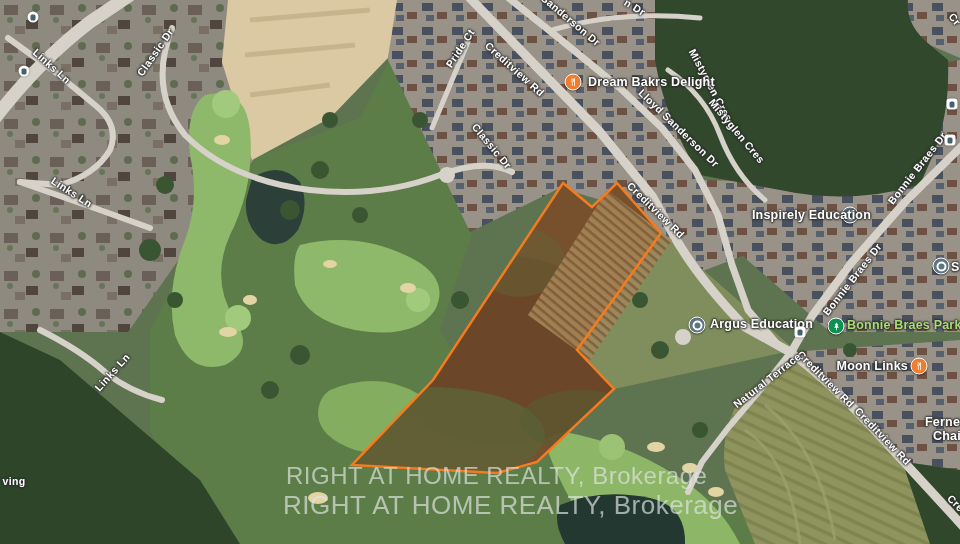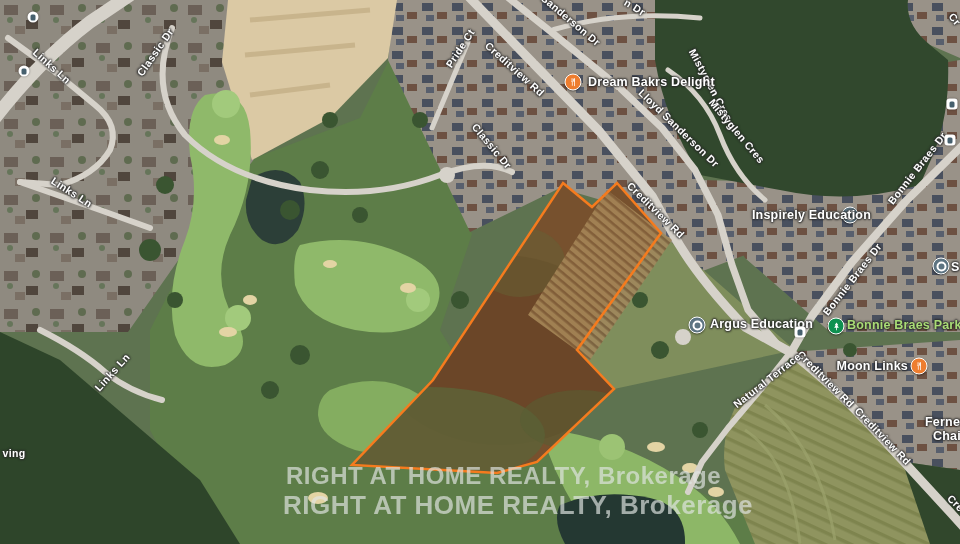--- a/index.html
+++ b/index.html
@@ -31,21 +31,21 @@
   .pin.biz{background:#5d7482;}
   .pin.biz::after{content:"";width:6px;height:6px;border:2px solid #fff;border-radius:50%;}
   
   .ticon{position:absolute;width:11px;height:11px;background:#fff;border-radius:50%;
          transform:translate(-50%,-50%);box-shadow:0 0 2px rgba(0,0,0,.5);
          display:flex;align-items:center;justify-content:center;}
   .ticon.sq{border-radius:3px;}
   .ticon::after{content:"";width:5px;height:6px;background:#46606e;border-radius:1.5px;}
 
   
-  .wm{position:absolute;white-space:nowrap;color:rgba(224,228,226,.68);font-weight:700;
+  .wm{position:absolute;white-space:nowrap;color:rgba(224,228,226,.68);font-weight:400;
       letter-spacing:.5px;}
   .wm.l1{left:286px;top:462px;font-size:24px;}
   .wm.l2{left:283px;top:490px;font-size:26px;}
 </style>
 </head>
 <body>
 
 <div class="stage">
 
   <svg class="bg" width="960" height="544" viewBox="0 0 960 544">
@@ -186,21 +186,21 @@
   <span class="slabel" style="left:571px;top:20px;--r:40deg">Sanderson Dr</span>
   <span class="slabel" style="left:679px;top:128px;--r:44deg">Lloyd Sanderson Dr</span>
   <span class="slabel" style="left:711px;top:85px;--r:62deg">Mistyglen Cres</span>
   <span class="slabel" style="left:737px;top:131px;--r:50deg">Mistyglen Cres</span>
   <span class="slabel" style="left:917px;top:168px;--r:-52deg">Bonnie Braes Dr</span>
   <span class="slabel" style="left:852px;top:279px;--r:-52deg">Bonnie Braes Dr</span>
   <span class="slabel" style="left:767px;top:380px;--r:-38deg">Natural Terrace</span>
   <span class="slabel" style="left:635px;top:7px;--r:32deg">n Dr</span>
   <span class="slabel" style="left:955px;top:19px;--r:50deg">Cr</span>
   <span class="slabel" style="left:956px;top:503px;--r:45deg">Cre</span>
-  <span class="slabel" style="left:14px;top:453px;--r:0deg">ving</span>
+  <span class="slabel" style="left:14px;top:481px;--r:0deg">ving</span>
 
   <div class="pin rest" style="left:573px;top:82px">
     <svg width="9" height="9" viewBox="0 0 24 24">
         <path fill="#fff" d="M7 2v7c0 1.2.8 2 2 2v11h2V2h-1.2v7H9V2H8v7H7V2zM15 2c-1.2 0-2.5 2.2-2.5 5.5 0 2.4 1 4.2 2.5 4.5V23h2V2z"></path>
       </svg>
   </div>
   <span class="blabel" style="left:588px;top:82px">Dream Bakrs Delight</span>
 
   <div class="pin biz" style="left:850px;top:215px"></div>
   <span class="blabel right" style="left:871px;top:215px">Inspirely Education</span>

